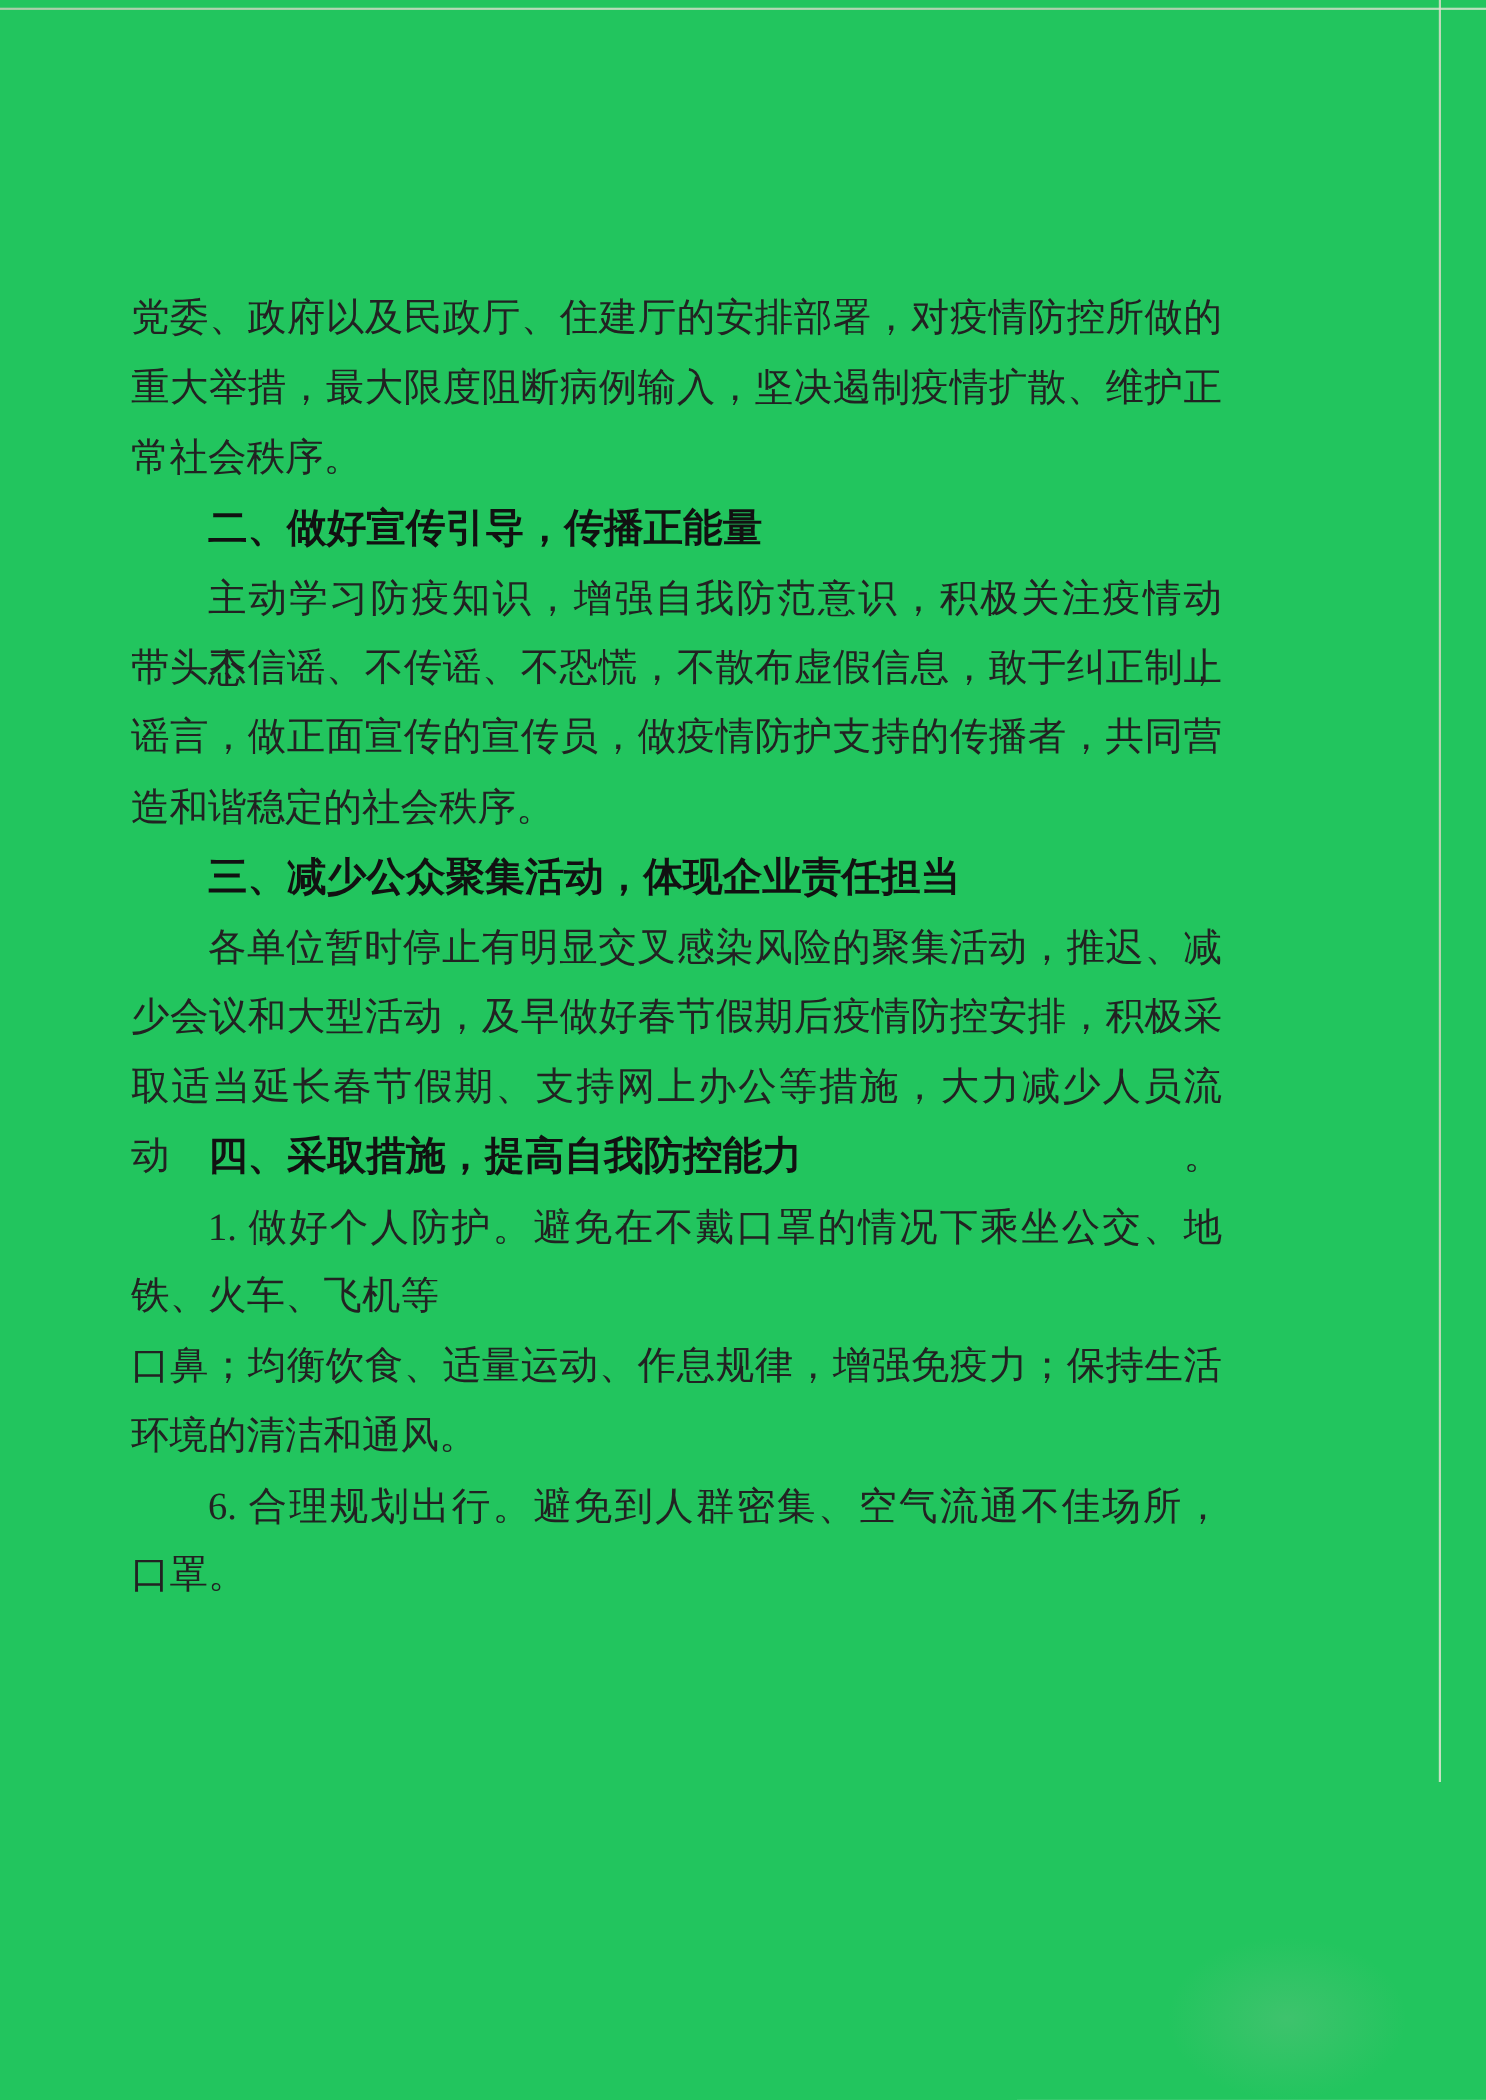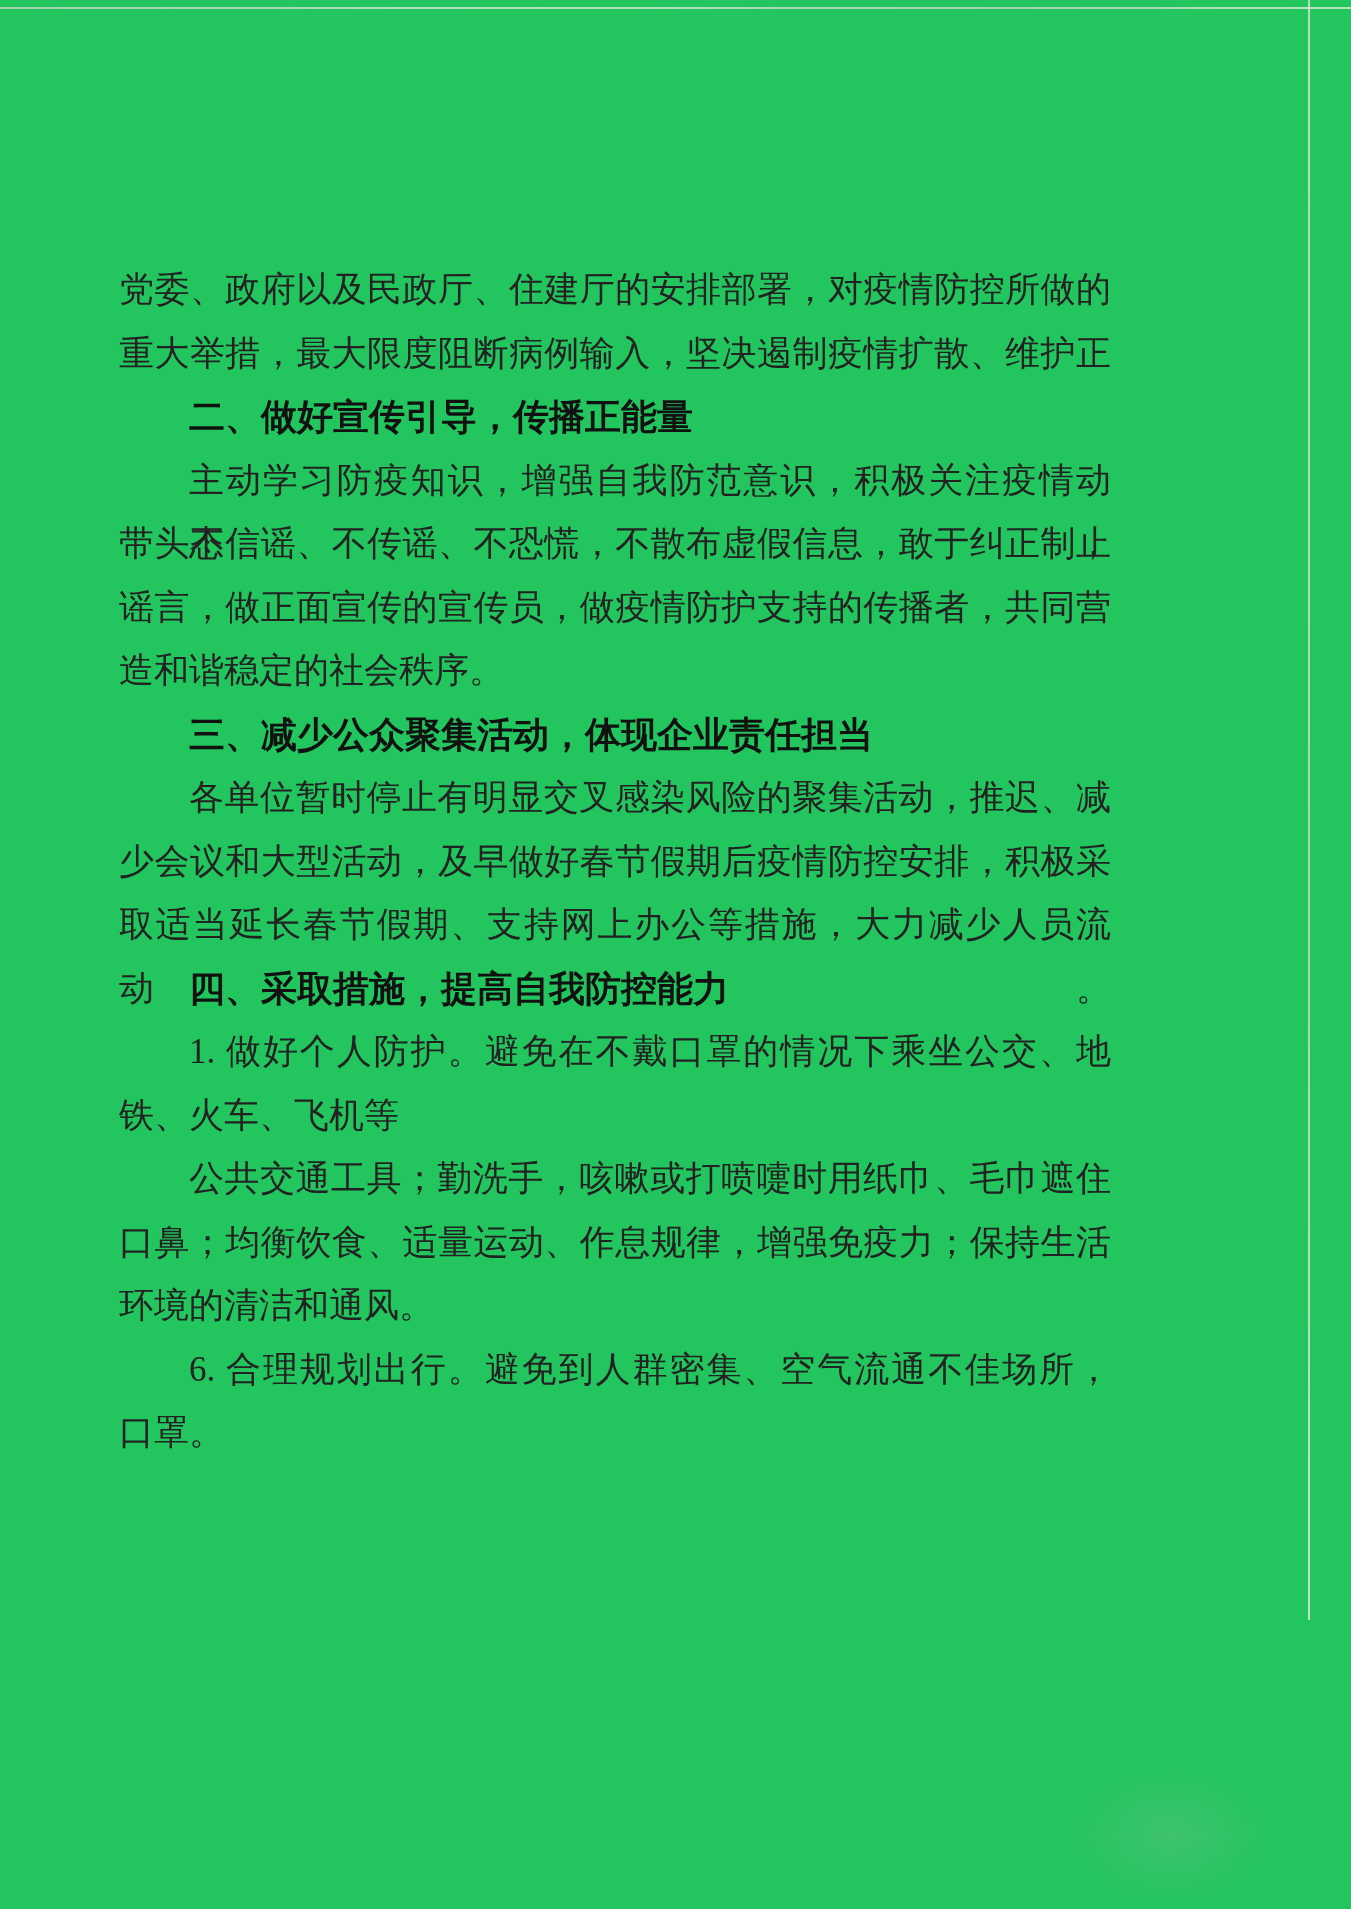--- a/index.html
+++ b/index.html
@@ -69,31 +69,31 @@
 </head>
 <body>
 
 <div class="scan-page">
   <div class="top-edge"></div>
   <div class="right-edge"></div>
   <div class="corner-smudge"></div>
   <div class="text-block" id="text-block">
       <div class="line fill">党委、政府以及民政厅、住建厅的安排部署，对疫情防控所做的</div>
       <div class="line fill">重大举措，最大限度阻断病例输入，坚决遏制疫情扩散、维护正</div>
+      <div class="line">常社会秩序。</div>
       <div class="line heading indent">二、做好宣传引导，传播正能量</div>
       <div class="line indent fill">主动学习防疫知识，增强自我防范意识，积极关注疫情动态，</div>
       <div class="line fill">带头不信谣、不传谣、不恐慌，不散布虚假信息，敢于纠正制止</div>
       <div class="line fill">谣言，做正面宣传的宣传员，做疫情防护支持的传播者，共同营</div>
       <div class="line">造和谐稳定的社会秩序。</div>
       <div class="line heading indent">三、减少公众聚集活动，体现企业责任担当</div>
       <div class="line indent fill">各单位暂时停止有明显交叉感染风险的聚集活动，推迟、减</div>
       <div class="line fill">少会议和大型活动，及早做好春节假期后疫情防控安排，积极采</div>
       <div class="line fill">取适当延长春节假期、支持网上办公等措施，大力减少人员流动。</div>
       <div class="line heading indent">四、采取措施，提高自我防控能力</div>
       <div class="line indent fill">1. 做好个人防护。避免在不戴口罩的情况下乘坐公交、地</div>
       <div class="line">铁、火车、飞机等</div>
-      <div class="line indent fill">公共交通工具；勤洗手，咳嗽或打喷嚏时用纸巾、毛巾遮住</div>
       <div class="line fill">口鼻；均衡饮食、适量运动、作息规律，增强免疫力；保持生活</div>
       <div class="line">环境的清洁和通风。</div>
       <div class="line indent fill">6. 合理规划出行。避免到人群密集、空气流通不佳场所，</div>
       <div class="line">口罩。</div>
     </div>
 </div>
 
 </body></html>

